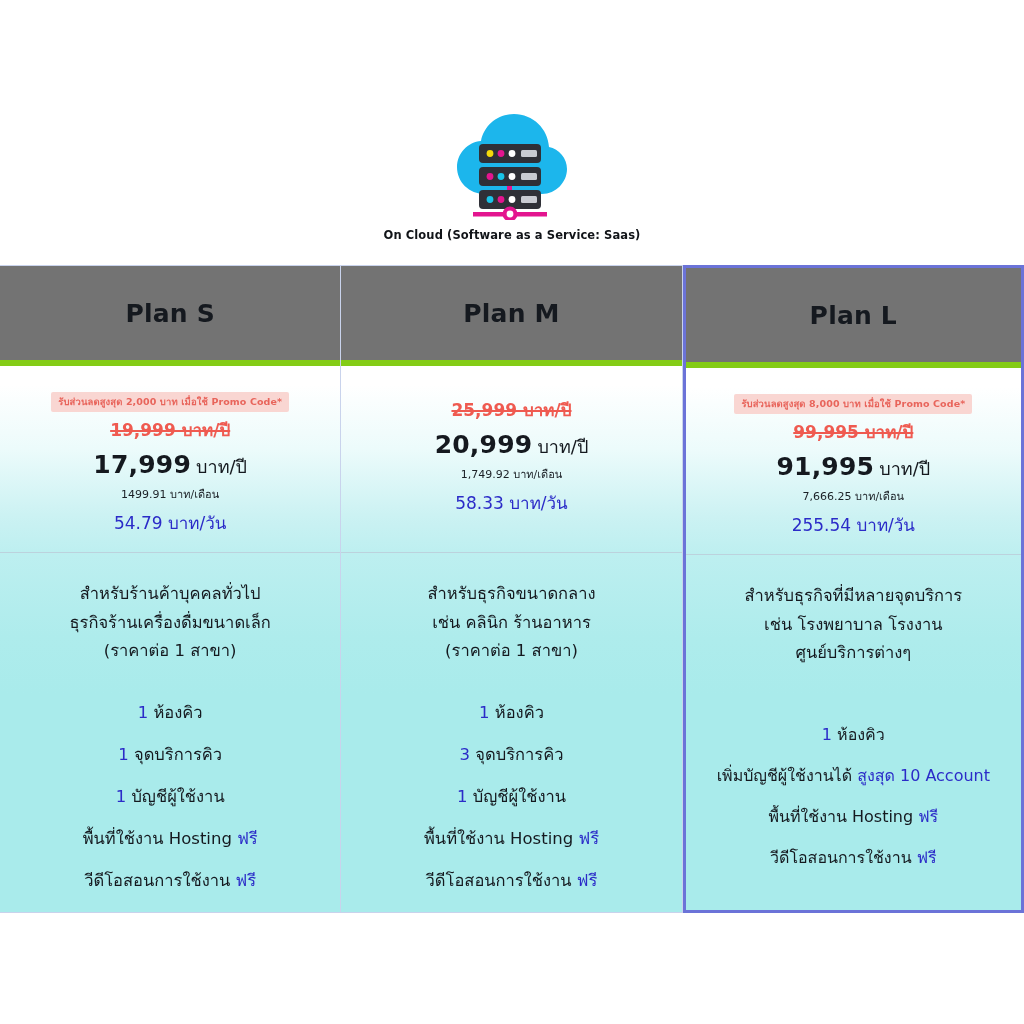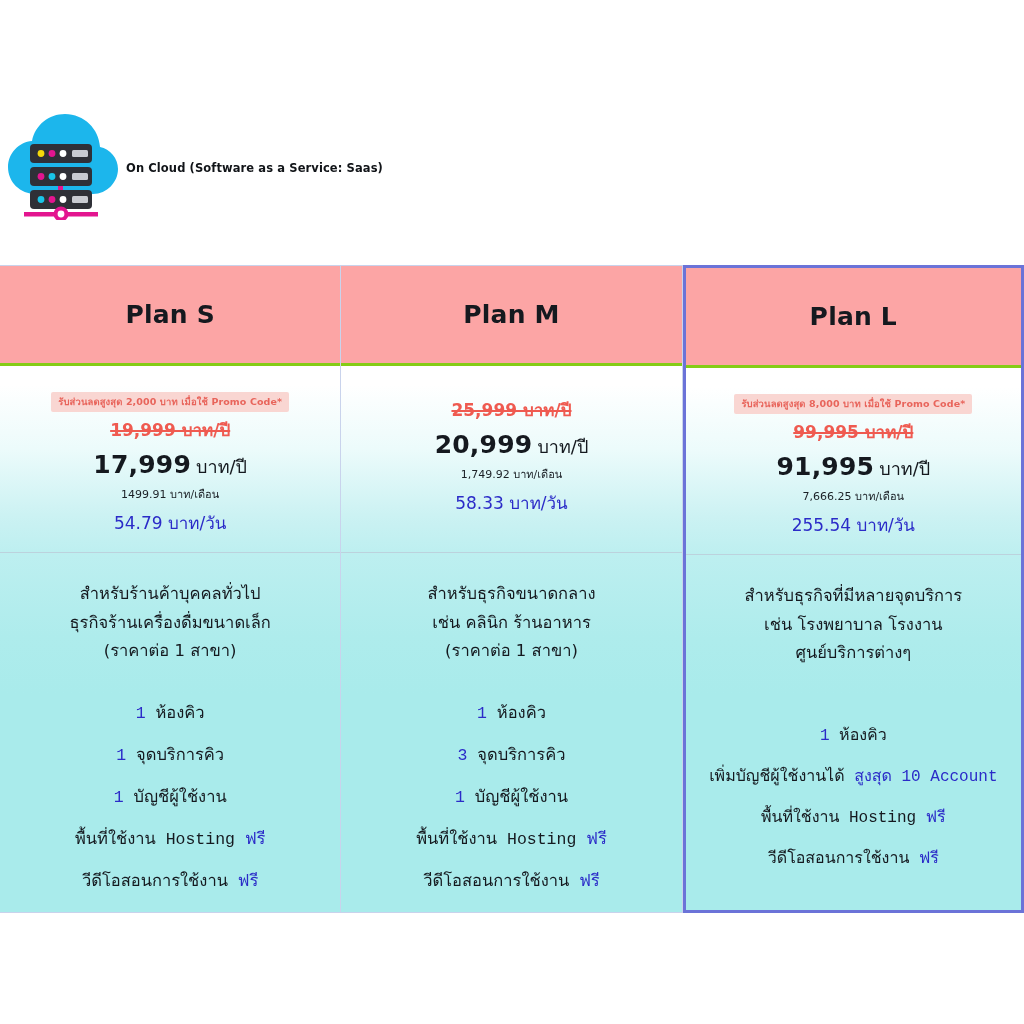--- a/index.html
+++ b/index.html
@@ -5,21 +5,21 @@
   * { box-sizing: border-box; margin: 0; padding: 0; }
   html, body {
     width: 1024px; height: 1024px;
     background: #ffffff;
     font-family: "DejaVu Sans", "Liberation Sans", sans-serif;
     overflow: hidden;
   }
   .page { position: relative; width: 1024px; height: 1024px; background:#fff; }
 
   
-  .header { width: 100%; padding-top: 108px; display: flex; flex-direction: row; align-items: center; }
+  .header { width: 100%; padding-top: 108px; display: flex; flex-direction: column; align-items: center; }
   .cloud-icon { width: 126px; height: 112px; display:block; }
   .header-caption {
     margin-top: 8px;
     font-size: 11.5px;
     font-weight: 700;
     color: #111418;
     letter-spacing: 0.1px;
   }
 
   
@@ -45,22 +45,22 @@
     margin-top: -1px;
     margin-bottom: -1px;
     height: calc(100% + 2px);
     z-index: 5;
   }
 
   
   .row-title {
     height: 100px;
     display: flex; align-items: center; justify-content: center;
-    background: #fca5a5;
-    border-bottom: 3px solid #84cc16;
+    background: #737373;
+    border-bottom: 6px solid #84cc16;
   }
   .plan-name {
     font-size: 25px; font-weight: 700; color: #15191f; letter-spacing: .2px;
   }
 
   
   .row-price {
     height: 187px;
     background: linear-gradient(to bottom, #ffffff 0%, #ffffff 10%, #ecfbfb 45%, #ccf2f3 80%, #bdeff0 100%);
     display: flex; flex-direction: column; align-items: center;
@@ -101,21 +101,21 @@
   .desc-line { font-size: 16.5px; color: #15191f; text-align: center; line-height: 1.25; }
 
   
   .row-features {
     flex: 1;
     background: #a9ebeb;
     display: flex; flex-direction: column; align-items: center; justify-content: center;
     gap: 16px;
     padding: 0 8px 14px 8px;
   }
-  .feat-line { font-size: 16.5px; color: #15191f; text-align: left; white-space: nowrap; font-family: Liberation Mono, monospace; }
+  .feat-line { font-size: 16.5px; color: #15191f; text-align: left; white-space: nowrap; }
   .feat-line .hl { color: #2b2bc8; }
   .plan-col.featured .feat-line { font-size: 16px; }
 </style>
 </head>
 <body>
 
 <div class="page">
 
   <div class="header">
     <svg class="cloud-icon" viewBox="0 0 126 112">

